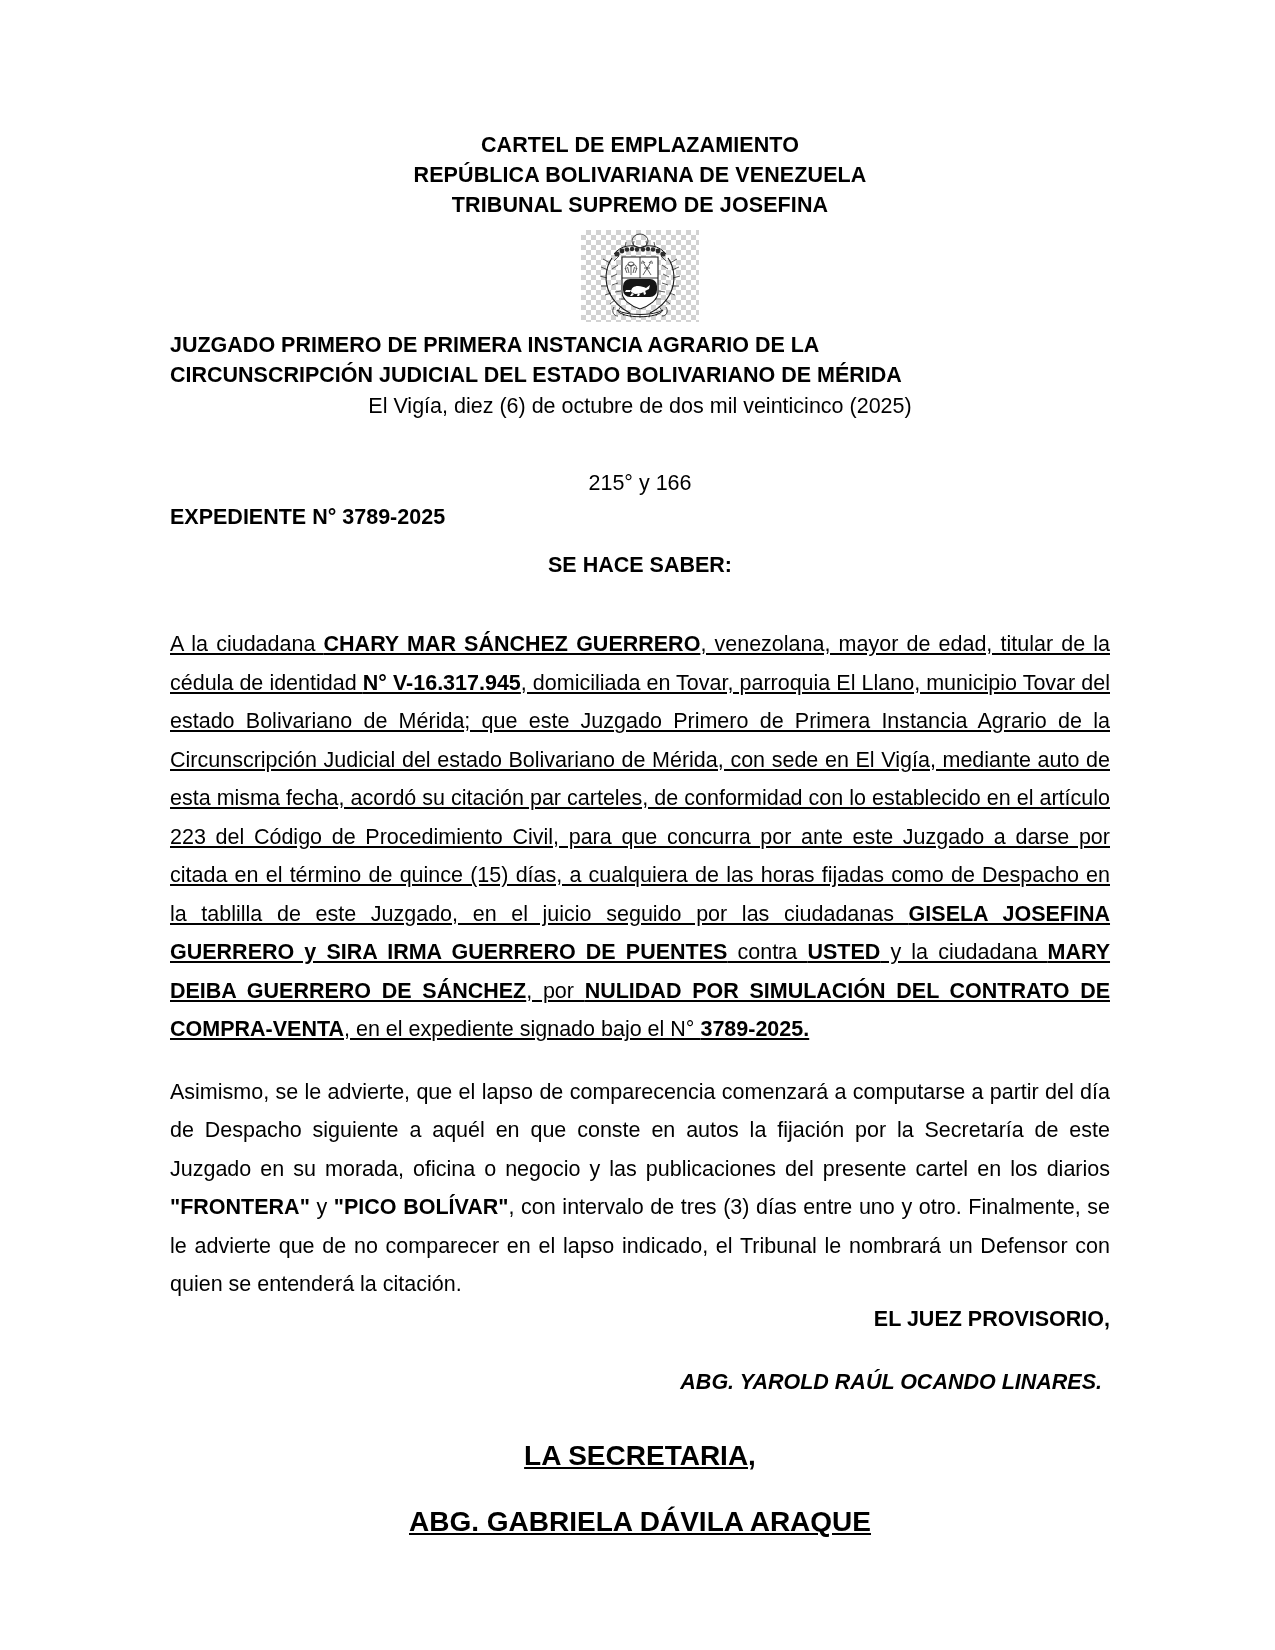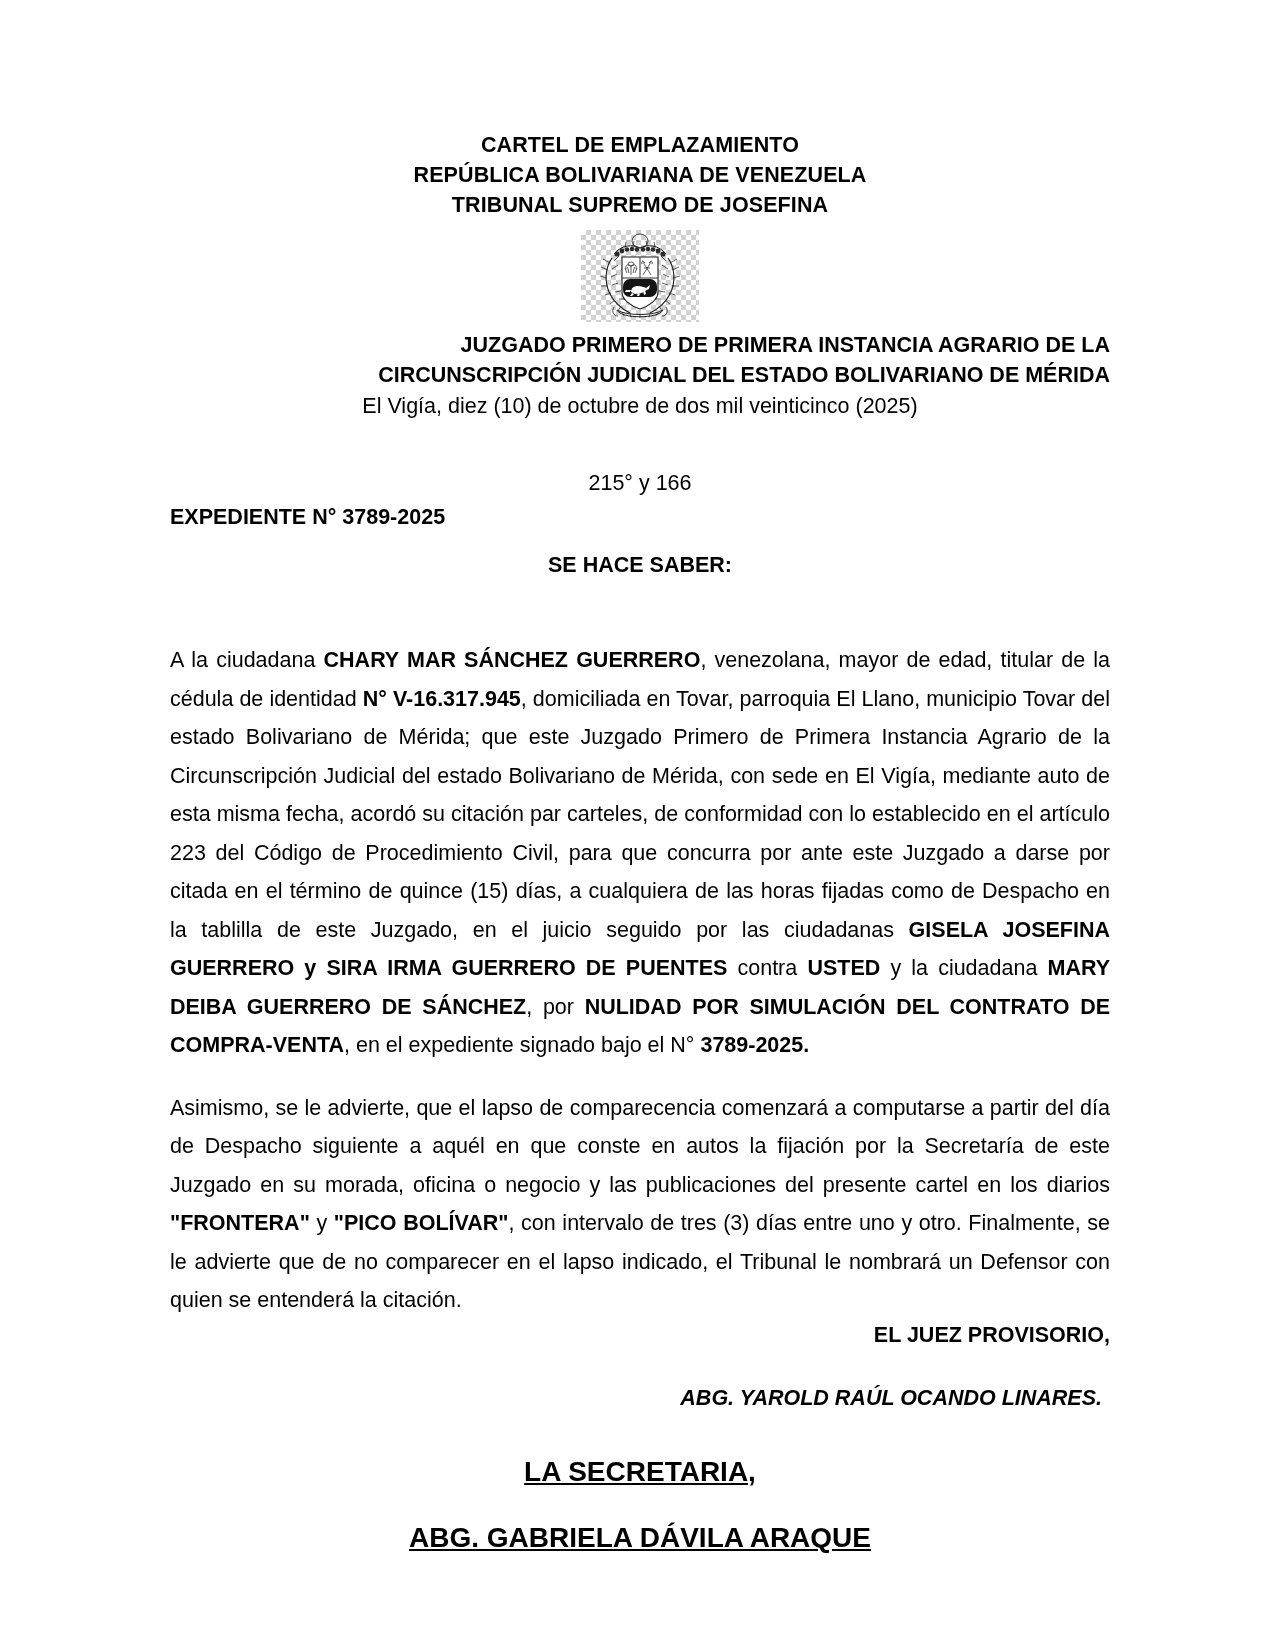--- a/index.html
+++ b/index.html
@@ -53,21 +53,21 @@
   }
   .emblem svg {
     position: absolute;
     left: 0; top: 0;
     width: 118px;
     height: 92px;
     display: block;
   }
   
   .court-title {
-    text-align: right;
+    text-align: left;
     font-weight: bold;
     font-size: 21.5px;
     line-height: 30px;
   }
   .place-date {
     text-align: center;
     font-size: 21.5px;
     line-height: 30px;
     margin-top: 1px;
   }
@@ -92,21 +92,21 @@
     margin-top: 18px;
   }
   
   p.body-par {
     text-align: justify;
     text-justify: inter-word;
     font-size: 21.5px;
     line-height: 38.5px;
     margin: 0;
   }
-  p.par-one { margin-top: 61px; }
+  p.par-one { margin-top: 45px; text-decoration: underline; }
   p.par-two { margin-top: 24px; }
   b, .b { font-weight: bold; }
   
   .sig-right {
     text-align: right;
     font-weight: bold;
     font-size: 21.5px;
     line-height: 30px;
   }
   .sig-judge-role { }
@@ -200,21 +200,21 @@
             <path d="M41 82 L43 86 M49 83.5 L50 87.5 M59 84 L59 88 M69 83.5 L68 87.5 M77 82 L75 86" stroke-width="0.6"></path>
             <path d="M33 77 C30 82, 33 86, 37 86 M85 77 C88 82, 85 86, 81 86" stroke-width="0.8"></path>
           </g>
         </svg>
       </div>
     </div>
 
     <div>
       <div class="court-title">JUZGADO PRIMERO DE PRIMERA INSTANCIA AGRARIO DE LA</div>
       <div class="court-title">CIRCUNSCRIPCIÓN JUDICIAL DEL ESTADO BOLIVARIANO DE MÉRIDA</div>
-      <div class="place-date">El Vigía, diez (10) de octubre de dos mil veinticinco (2025)</div>
+      <div class="place-date">El Vigía, diez (6) de octubre de dos mil veinticinco (2025)</div>
     </div>
 
     <div class="years">215° y 166</div>
     <div class="expediente">EXPEDIENTE N° 3789-2025</div>
     <div class="hace-saber">SE HACE SABER:</div>
 
     <p class="body-par par-one"><span>A la ciudadana </span><b>CHARY MAR SÁNCHEZ GUERRERO</b><span>, venezolana, mayor de edad, titular de la cédula de identidad </span><b>N° V-16.317.945</b><span>, domiciliada en Tovar, parroquia El Llano, municipio Tovar del estado Bolivariano de Mérida; que este Juzgado Primero de Primera Instancia Agrario de la Circunscripción Judicial del estado Bolivariano de Mérida, con sede en El Vigía, mediante auto de esta misma fecha, acordó su citación par carteles, de conformidad con lo establecido en el artículo 223 del Código de Procedimiento Civil, para que concurra por ante este Juzgado a darse por citada en el término de quince (15) días, a cualquiera de las horas fijadas como de Despacho en la tablilla de este Juzgado, en el juicio seguido por las ciudadanas </span><b>GISELA JOSEFINA GUERRERO y SIRA IRMA GUERRERO DE PUENTES</b><span> contra </span><b>USTED</b><span> y la ciudadana </span><b>MARY DEIBA GUERRERO DE SÁNCHEZ</b><span>, por </span><b>NULIDAD POR SIMULACIÓN DEL CONTRATO DE COMPRA-VENTA</b><span>, en el expediente signado bajo el N° </span><b>3789-2025.</b></p>
 
     <p class="body-par par-two"><span>Asimismo, se le advierte, que el lapso de comparecencia comenzará a computarse a partir del día de Despacho siguiente a aquél en que conste en autos la fijación por la Secretaría de este Juzgado en su morada, oficina o negocio y las publicaciones del presente cartel en los diarios </span><b>"FRONTERA"</b><span> y </span><b>"PICO BOLÍVAR"</b><span>, con intervalo de tres (3) días entre uno y otro. Finalmente, se le advierte que de no comparecer en el lapso indicado, el Tribunal le nombrará un Defensor con quien se entenderá la citación.</span></p>
 

